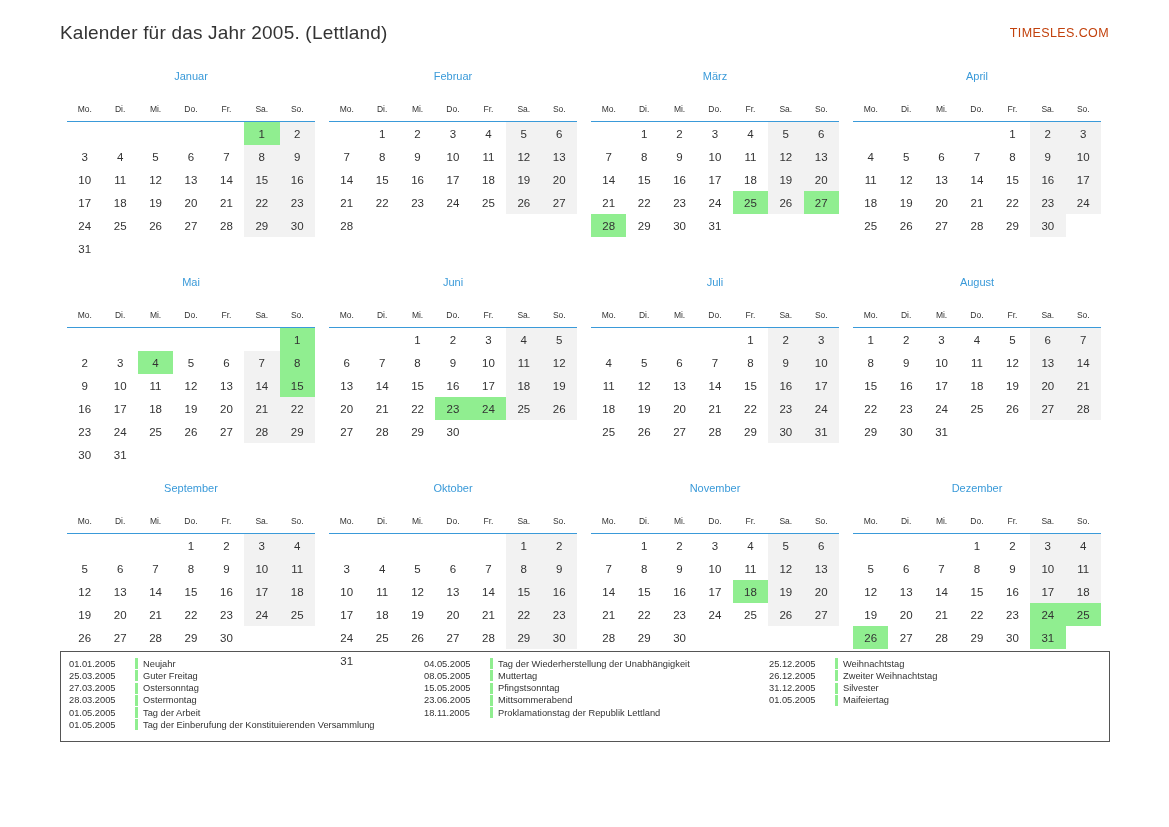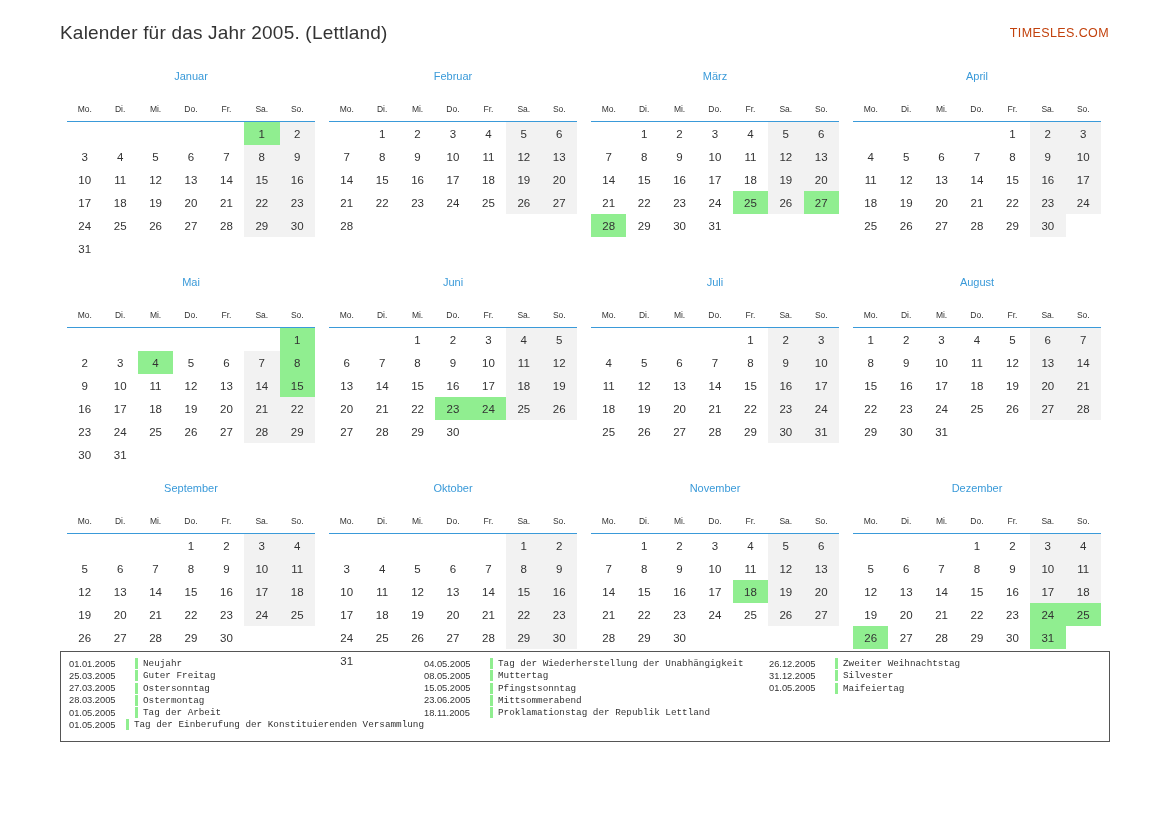--- a/index.html
+++ b/index.html
@@ -130,21 +130,20 @@
     text-align: left;
   }
   .legend-bar {
     width: 3px;
     height: 11px;
     background: #90ee90;
     margin-right: 5px;
   }
   .legend-text {
     text-align: left;
-    font-family: Liberation Mono, monospace;
   }
 </style>
 </head>
 <body>
 
 <div class="page">
 
   <div class="header">
     <div class="title">Kalender für das Jahr 2005. (Lettland)</div>
     <div class="brand">TIMESLES.COM</div>
@@ -997,20 +996,25 @@
           <span class="legend-text">Mittsommerabend</span>
         </div>
         <div class="legend-item">
           <span class="legend-date">18.11.2005</span>
           <span class="legend-bar"></span>
           <span class="legend-text">Proklamationstag der Republik Lettland</span>
         </div>
       </div>
     <div class="legend-col c3">
         <div class="legend-item">
+          <span class="legend-date">25.12.2005</span>
+          <span class="legend-bar"></span>
+          <span class="legend-text">Weihnachtstag</span>
+        </div>
+        <div class="legend-item">
           <span class="legend-date">26.12.2005</span>
           <span class="legend-bar"></span>
           <span class="legend-text">Zweiter Weihnachtstag</span>
         </div>
         <div class="legend-item">
           <span class="legend-date">31.12.2005</span>
           <span class="legend-bar"></span>
           <span class="legend-text">Silvester</span>
         </div>
         <div class="legend-item">

